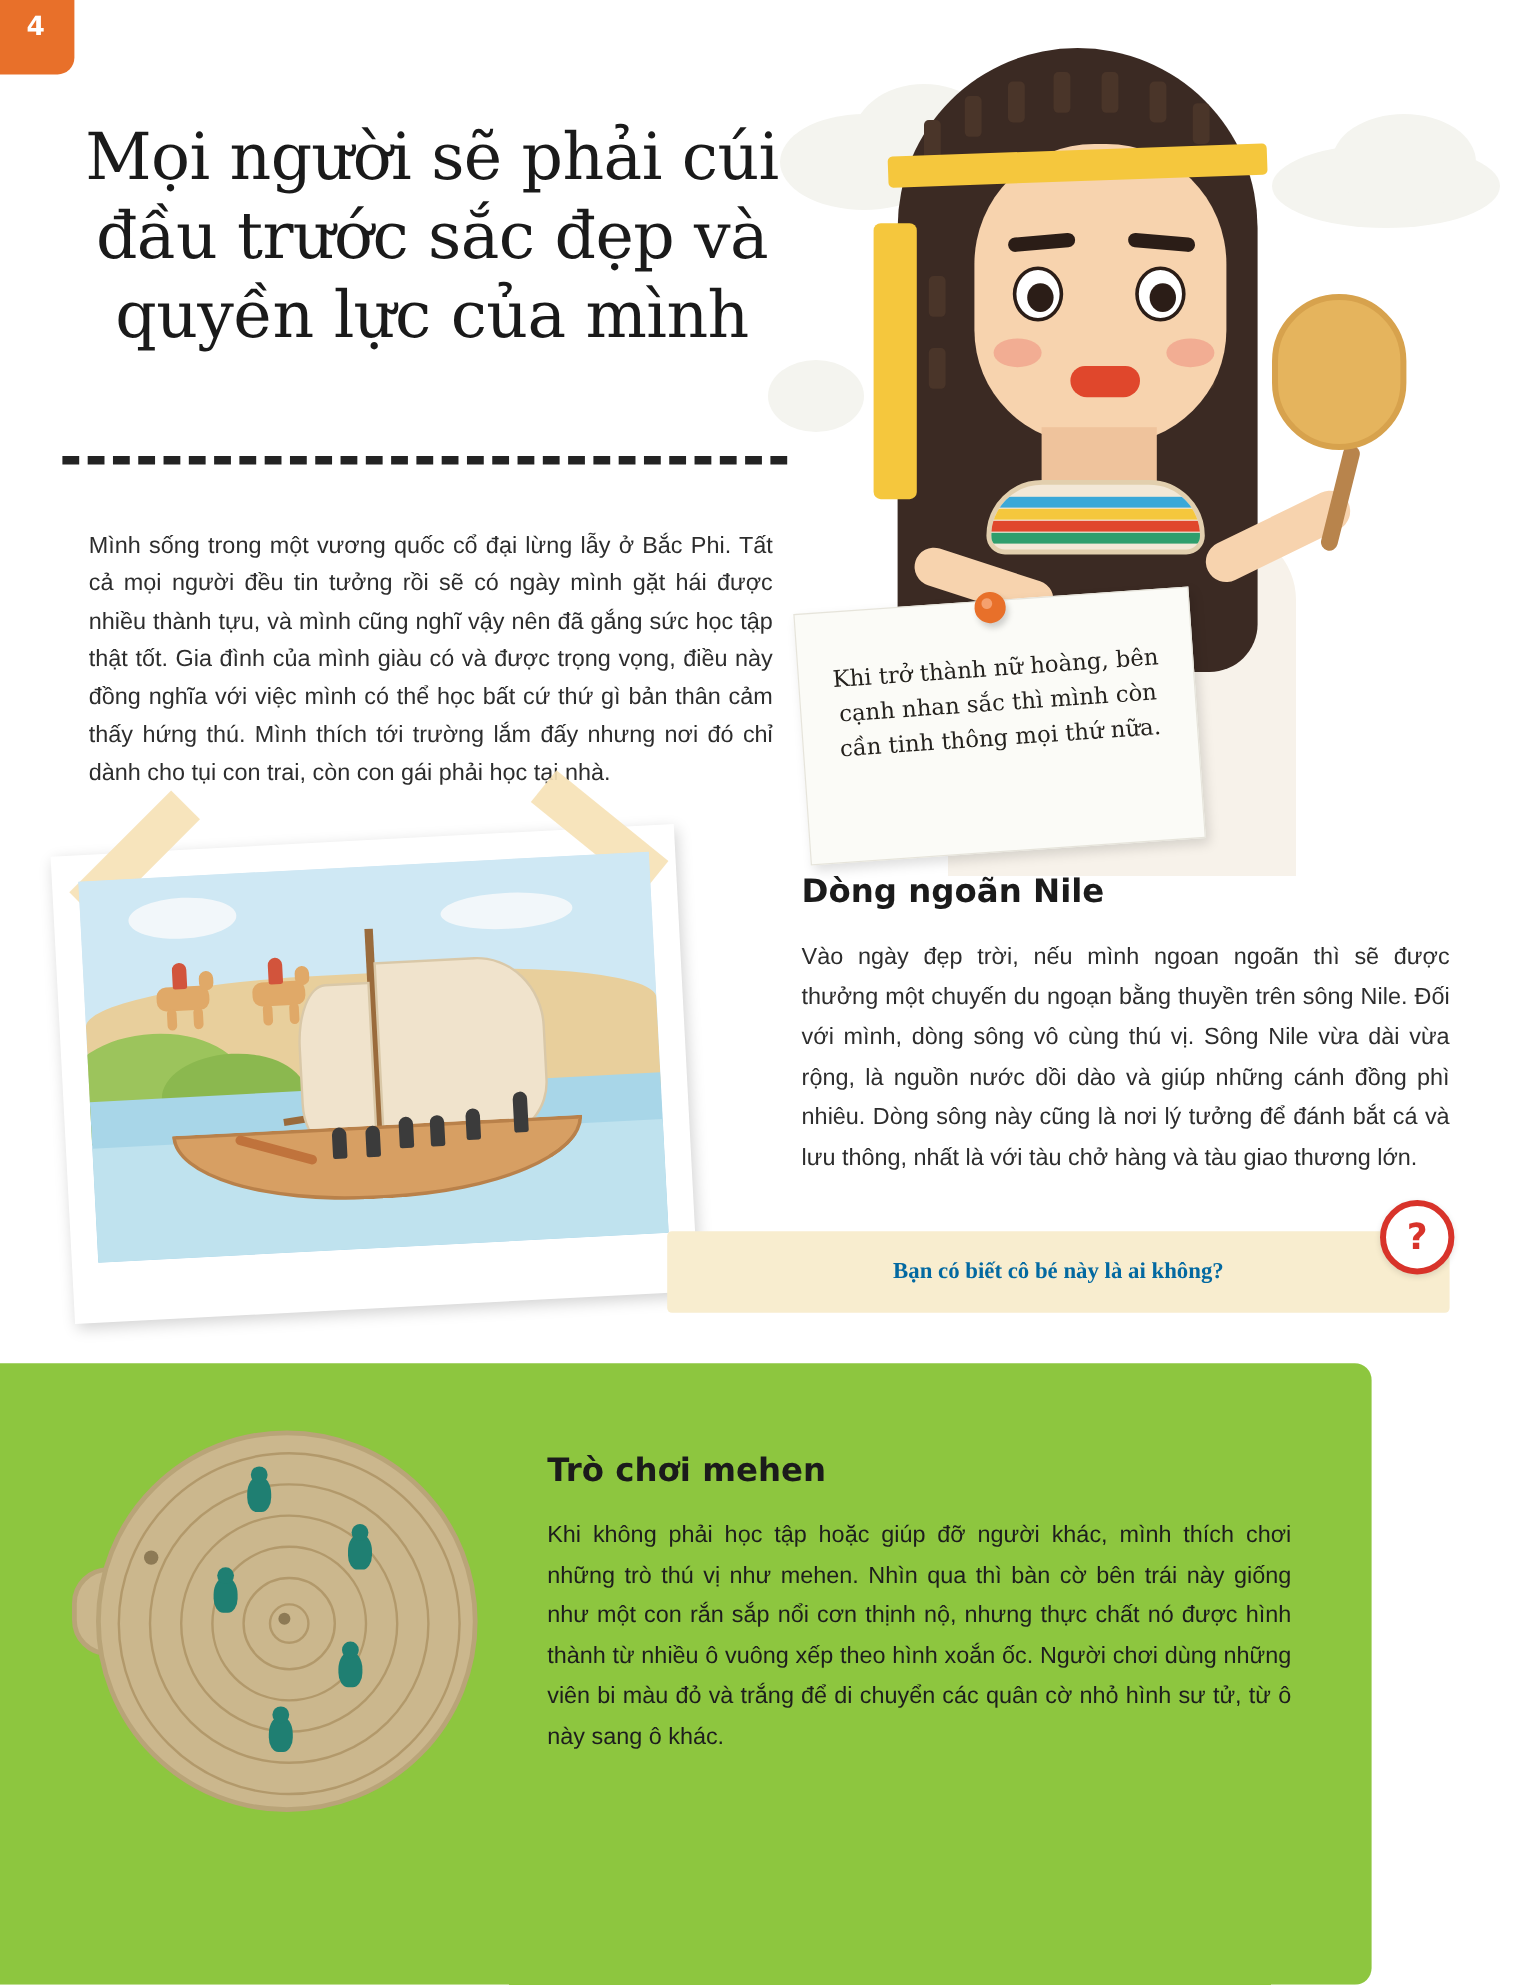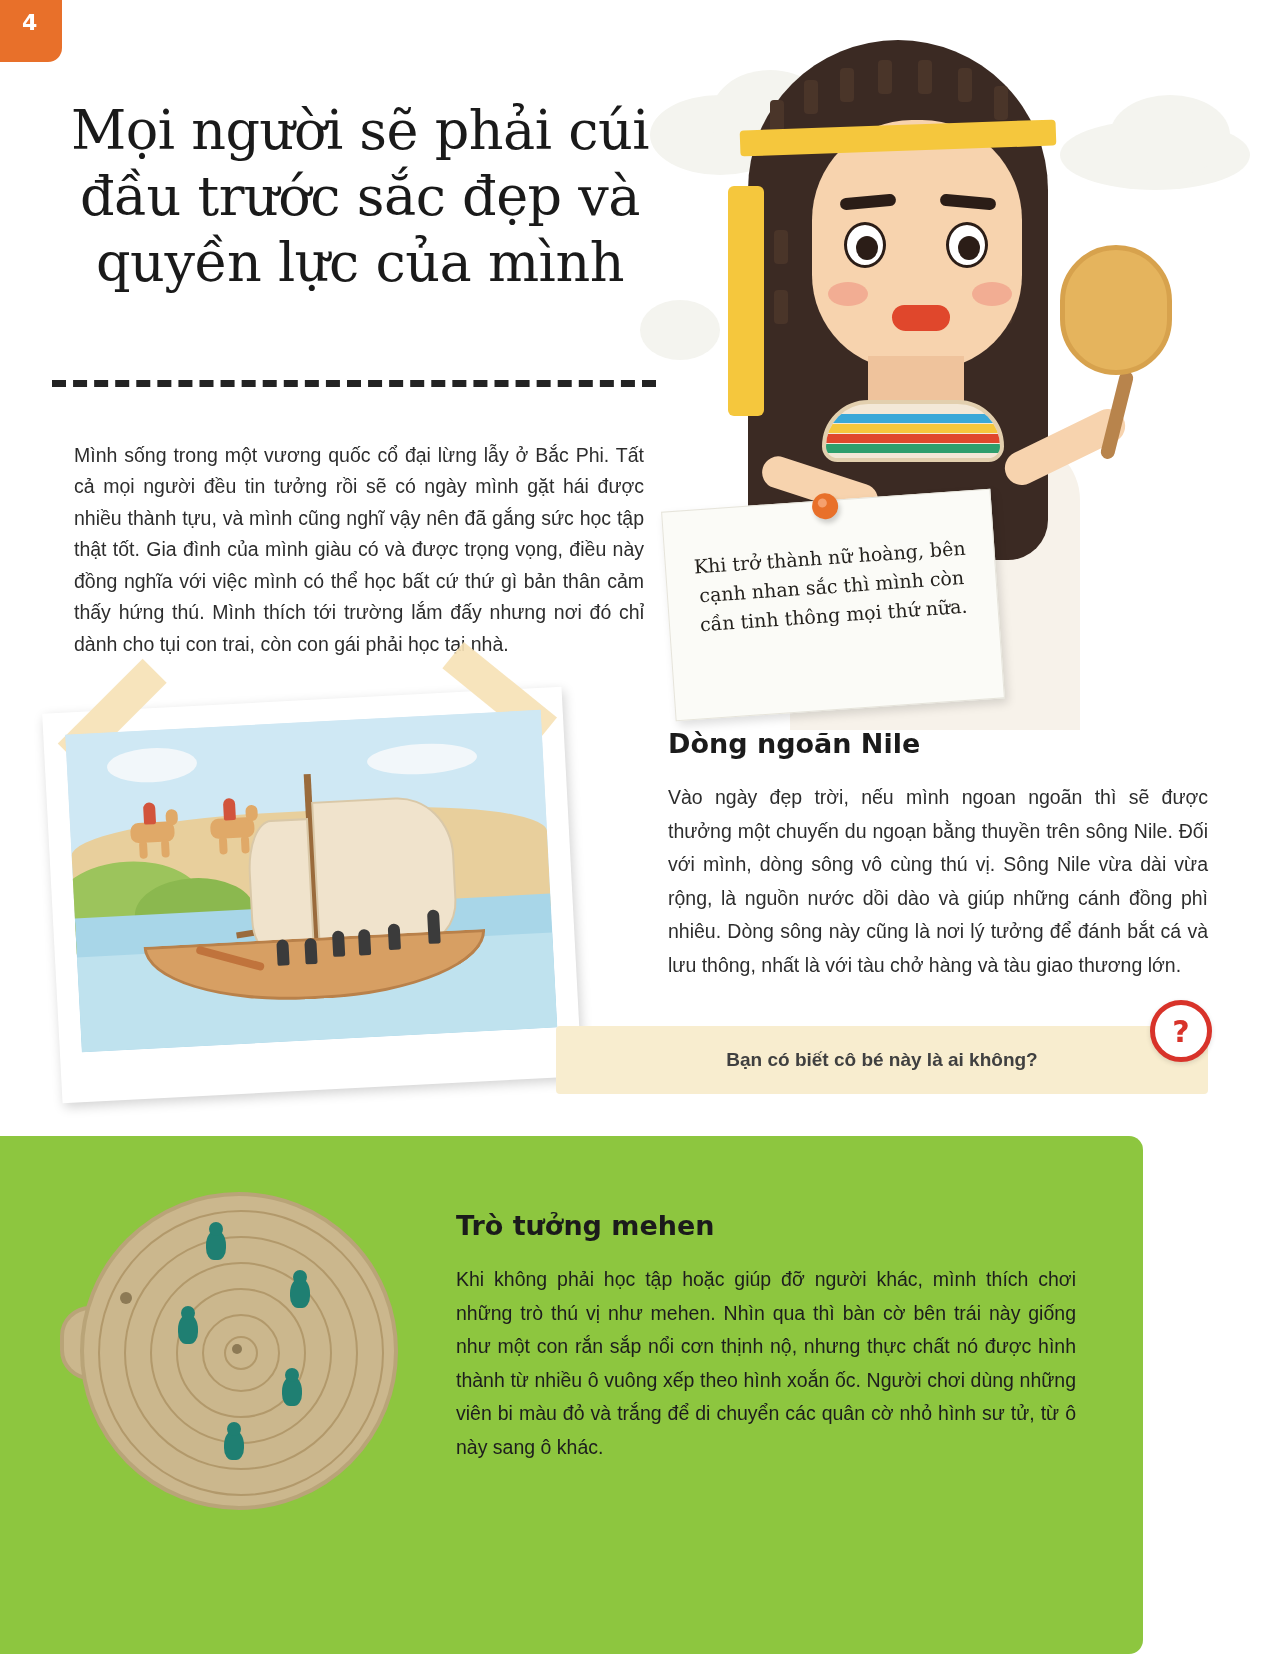--- a/index.html
+++ b/index.html
@@ -321,24 +321,24 @@
     top: 1026px;
     width: 652px;
     height: 68px;
     background: #f8edcf;
     border-radius: 4px;
     display: flex;
     align-items: center;
     justify-content: center;
   }
   .question-banner span {
-    font-family: Liberation Sans, sans-serif;
+    font-family: Liberation Serif, serif;
     font-weight: bold;
     font-size: 19px;
-    color: #404040;
+    color: #0369a1;
   }
   .q-badge {
     position: absolute;
     left: 1150px;
     top: 1000px;
     width: 62px;
     height: 62px;
     border-radius: 50%;
     background: #ffffff;
     border: 5px solid #d8332a;
@@ -560,15 +560,15 @@
     <div style="position:absolute;left:148px;top:148px;width:10px;height:10px;background:#8d7a55;border-radius:50%;"></div>
   </div>
   <div class="pawn" style="left:146px;top:44px;"></div>
   <div class="pawn" style="left:230px;top:92px;"></div>
   <div class="pawn" style="left:118px;top:128px;"></div>
   <div class="pawn" style="left:222px;top:190px;"></div>
   <div class="pawn" style="left:164px;top:244px;"></div>
 </div>
 
 <div class="mehen-block">
-  <div class="section-title">Trò tưởng mehen</div>
+  <div class="section-title">Trò chơi mehen</div>
   <p class="mehen-body">Khi không phải học tập hoặc giúp đỡ người khác, mình thích chơi những trò thú vị như mehen. Nhìn qua thì bàn cờ bên trái này giống như một con rắn sắp nổi cơn thịnh nộ, nhưng thực chất nó được hình thành từ nhiều ô vuông xếp theo hình xoắn ốc. Người chơi dùng những viên bi màu đỏ và trắng để di chuyển các quân cờ nhỏ hình sư tử, từ ô này sang ô khác.</p>
 </div>
 
 </body></html>

